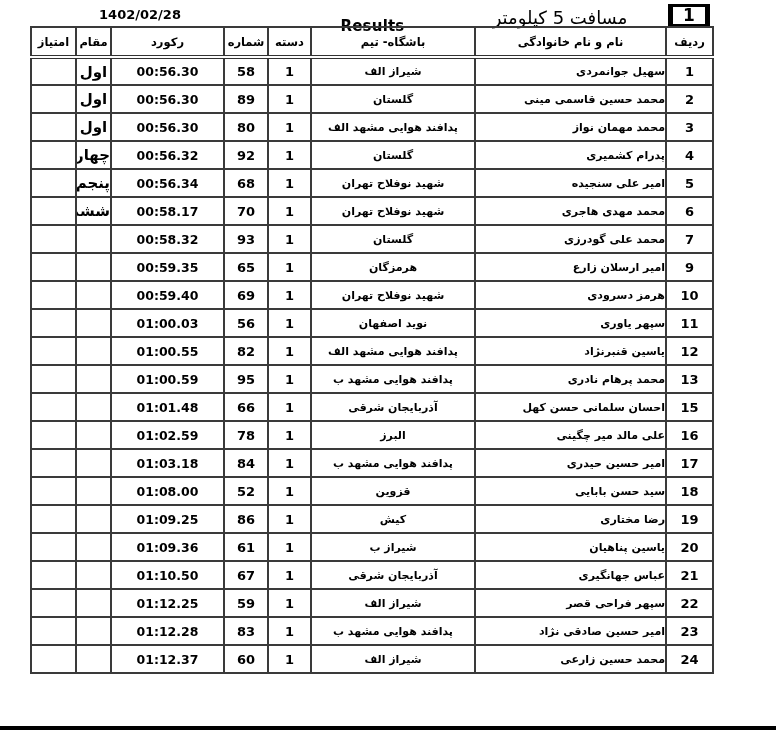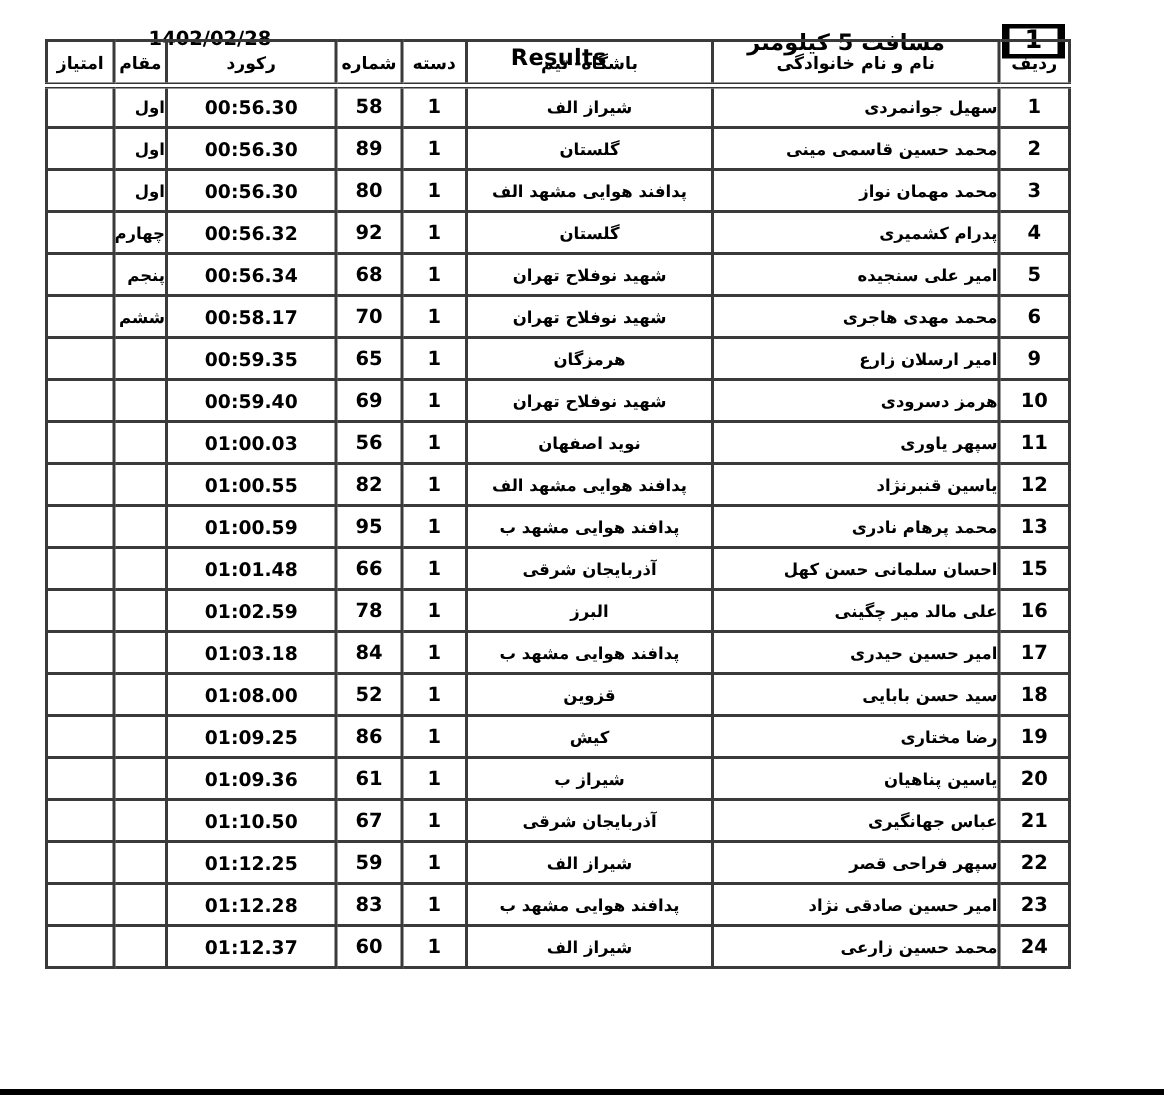--- a/index.html
+++ b/index.html
@@ -5,34 +5,34 @@
   * { margin: 0; padding: 0; box-sizing: border-box; }
   html, body { background: #fff; }
   body {
     width: 776px; height: 730px;
     position: relative;
     font-family: "DejaVu Sans", sans-serif;
     color: #000;
     overflow: hidden;
   }
   
-  .top-band { position: absolute; top: 16px; left: 0; width: 776px; height: 26px; }
+  .top-band { position: absolute; top: 4px; left: 0; width: 776px; height: 26px; }
   .top-date {
     position: absolute; left: 85px; top: 3px; width: 110px;
     text-align: center; font-weight: bold; font-size: 13px;
   }
   .top-results {
     position: absolute; left: 310px; top: 2px; width: 125px;
     text-align: center; font-weight: bold; font-size: 15px;
     letter-spacing: 0.2px;
     margin-top: 11px;
   }
   .top-distance {
     position: absolute; left: 490px; top: 3px; width: 140px;
-    font-weight: bold; font-size: 15px;
+    text-align: center; font-weight: normal; font-size: 18px;
     direction: rtl;
   }
   .sheet-box {
     position: absolute; left: 668px; top: 0; width: 42px; height: 23px;
     border: 3px solid #000; border-left-width: 5px; border-right-width: 5px;
     display: flex; align-items: center; justify-content: center;
     font-weight: bold; font-size: 17px; line-height: 1;
   }
   
   .results-table {
@@ -45,21 +45,21 @@
     text-align: center; vertical-align: middle;
     font-weight: bold;
     overflow: hidden; white-space: nowrap;
   }
   .results-table thead th {
     height: 30px; font-size: 11.5px; direction: rtl;
     border-bottom: 4px double #333;
   }
   .results-table tbody td { height: 28px; }
   td.c-points  { font-size: 11px; }
-  td.c-place   { font-size: 11px; direction: rtl; text-align: right; }
+  td.c-place   { font-size: 15px; direction: rtl; }
   td.c-time    { font-size: 12.5px; font-family: "DejaVu Sans", sans-serif; }
   td.c-bib     { font-size: 13px; }
   td.c-cat     { font-size: 13px; }
   td.c-team    { font-size: 11px; direction: rtl; margin-left: 12px; }
   td.c-name    { font-size: 11px; direction: rtl; text-align: right; }
   td.c-rank    { font-size: 13px; }
   
   .bottom-rule {
     position: absolute; left: 0; top: 726px; width: 776px; height: 4px;
     background: #000;
@@ -157,20 +157,30 @@
     <td class="c-time">00:58.17</td>
     <td class="c-bib">70</td>
     <td class="c-cat">1</td>
     <td class="c-team">شهید نوفلاح تهران</td>
     <td class="c-name">محمد مهدی هاجری</td>
     <td class="c-rank">6</td>
   </tr>
       <tr>
     <td class="c-points"></td>
     <td class="c-place"></td>
+    <td class="c-time">00:58.32</td>
+    <td class="c-bib">93</td>
+    <td class="c-cat">1</td>
+    <td class="c-team">گلستان</td>
+    <td class="c-name">محمد علی گودرزی</td>
+    <td class="c-rank">7</td>
+  </tr>
+      <tr>
+    <td class="c-points"></td>
+    <td class="c-place"></td>
     <td class="c-time">00:59.35</td>
     <td class="c-bib">65</td>
     <td class="c-cat">1</td>
     <td class="c-team">هرمزگان</td>
     <td class="c-name">امیر ارسلان زارع</td>
     <td class="c-rank">9</td>
   </tr>
       <tr>
     <td class="c-points"></td>
     <td class="c-place"></td>

